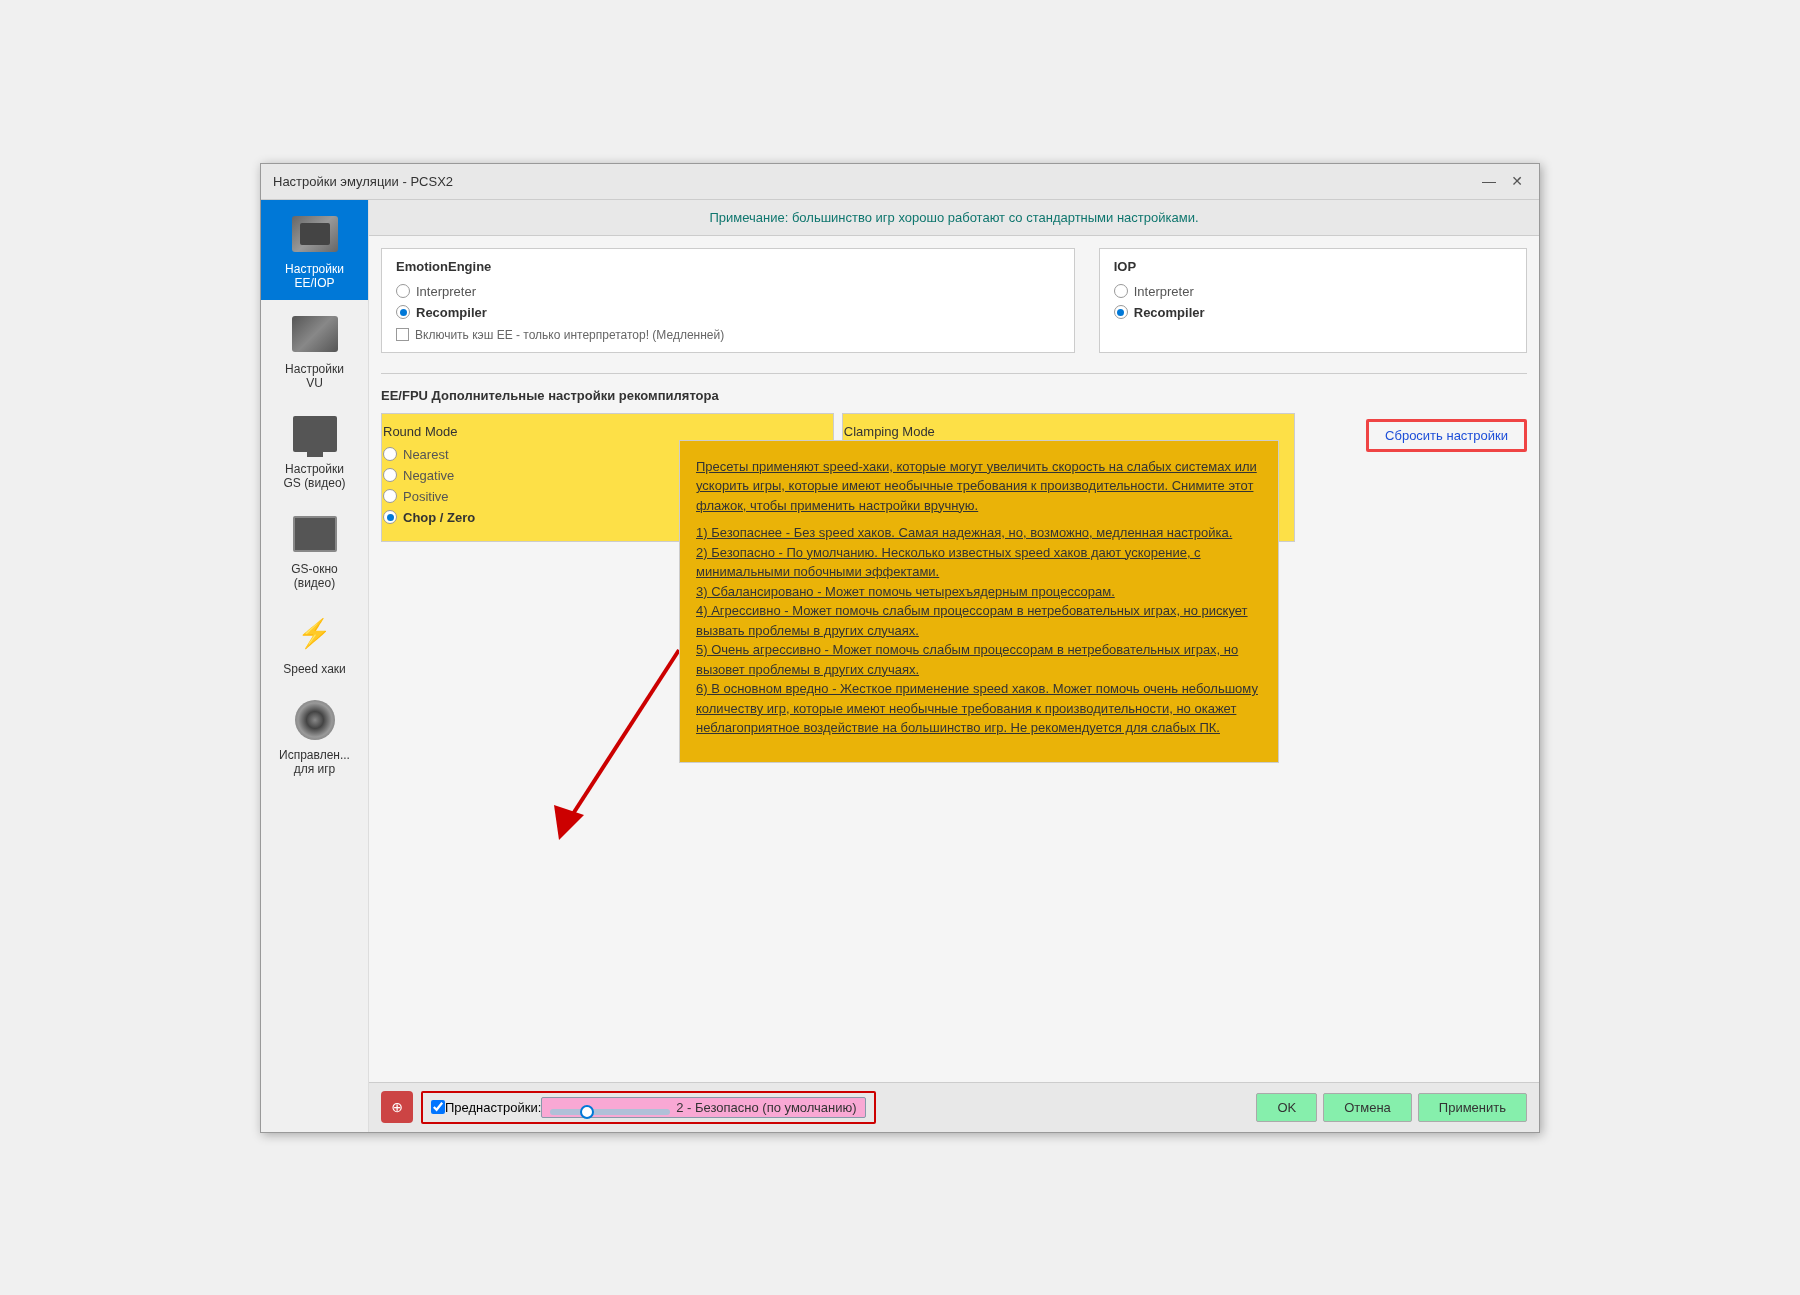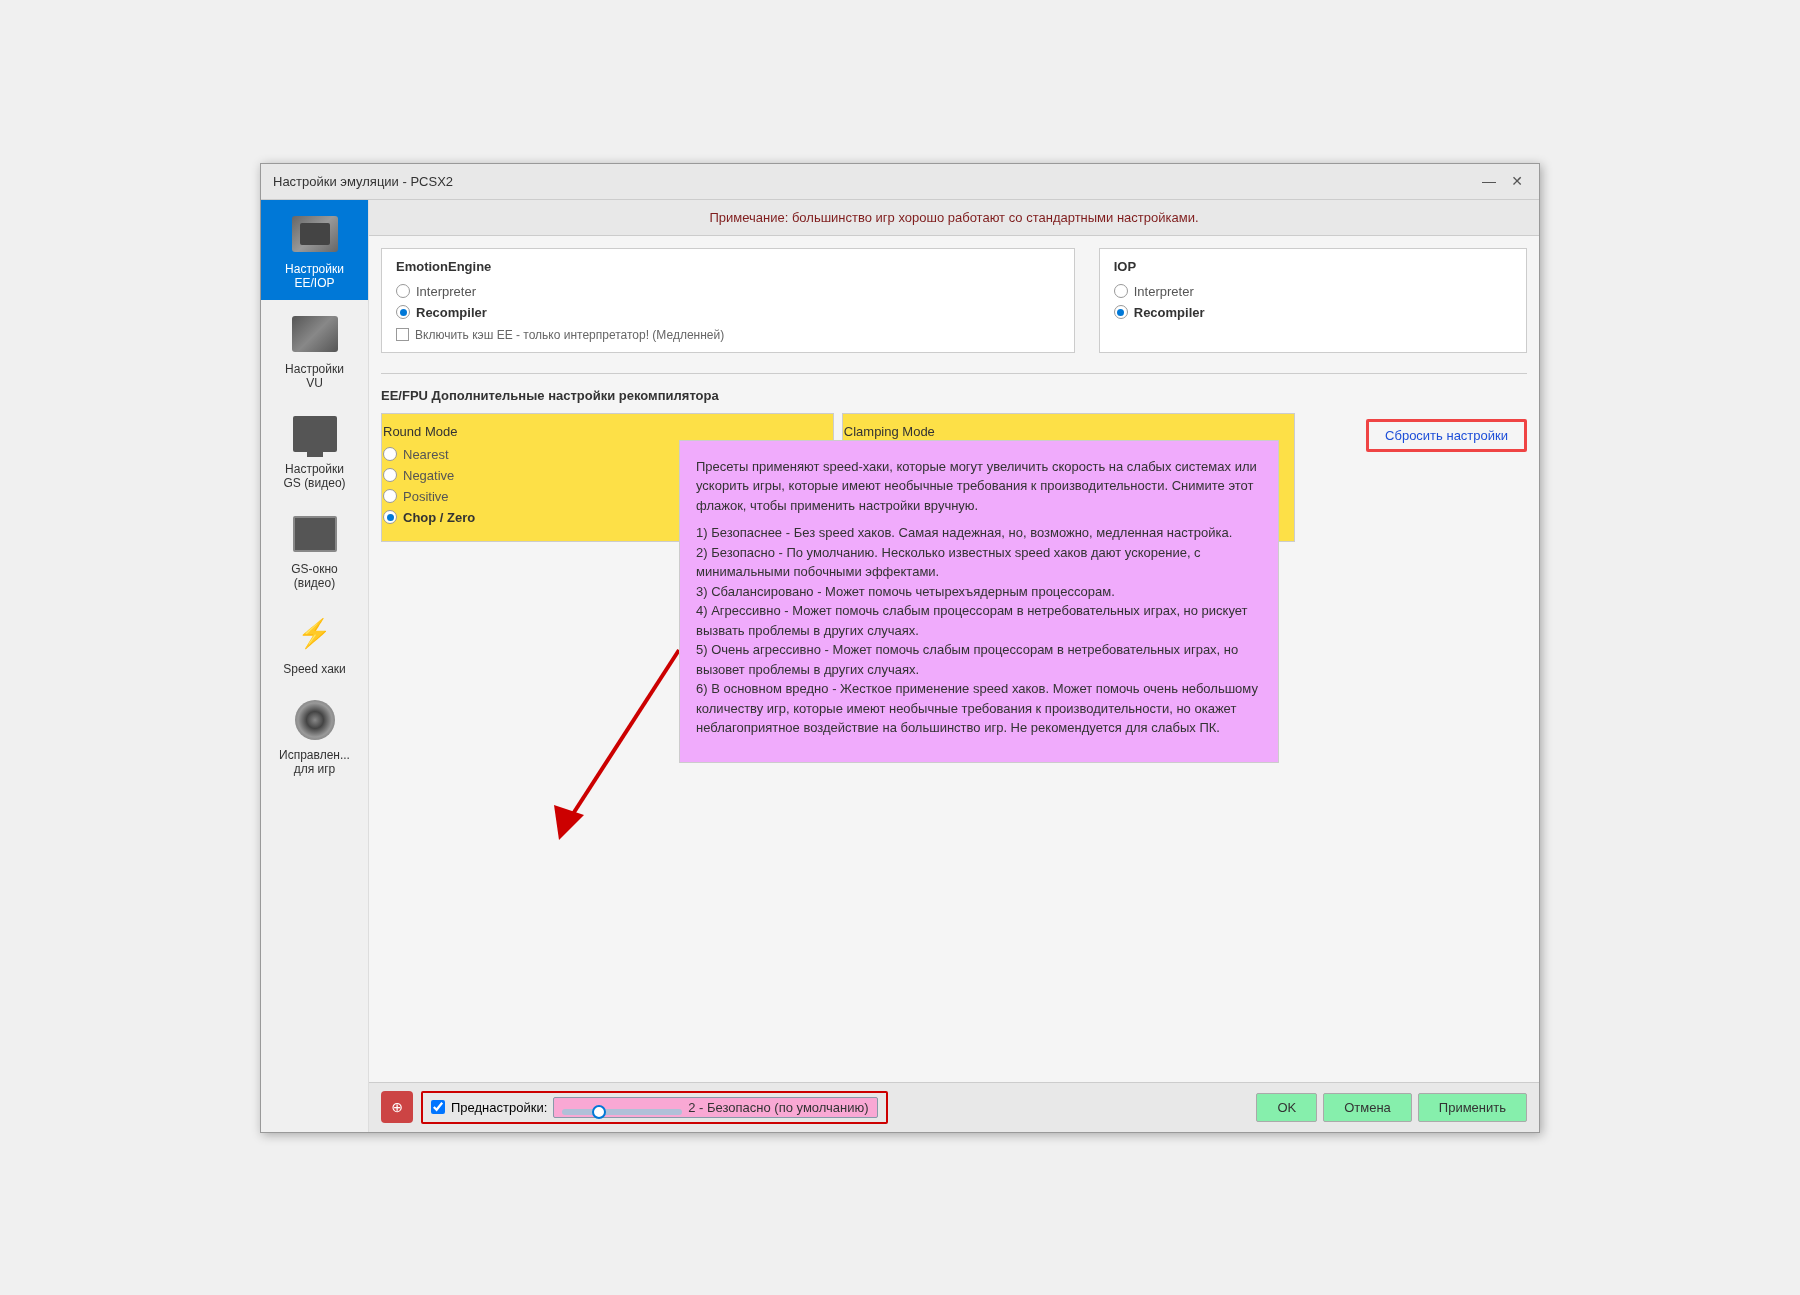--- a/index.html
+++ b/index.html
@@ -152,21 +152,21 @@
       flex: 1;
       display: flex;
       flex-direction: column;
       padding: 0;
       overflow: hidden;
     }
     .notice-bar {
       background: #e8e8e8;
       padding: 10px 20px;
       text-align: center;
-      color: #7f1d1d;
+      color: #0f766e;
       font-size: 13px;
       border-bottom: 1px solid #ccc;
       flex-shrink: 0;
     }
     .panels-row {
       display: flex;
       gap: 16px;
       padding: 12px;
       flex-shrink: 0;
     }
@@ -344,28 +344,29 @@
     .popup-overlay {
       position: absolute;
       top: 0; left: 0; right: 0; bottom: 0;
       pointer-events: none;
     }
     .tooltip-popup {
       position: absolute;
       top: 240px;
       left: 310px;
       width: 600px;
-      background: #f0abfc;
+      background: #eab308;
       border: 1px solid #ccc;
       padding: 16px;
       font-size: 13px;
       line-height: 1.5;
       color: #333;
       z-index: 100;
       pointer-events: none;
+      text-decoration: underline;
     }
     .tooltip-popup p {
       margin-bottom: 8px;
     }
     .arrow-container {
       position: absolute;
       top: 440px;
       left: 170px;
       pointer-events: none;
       z-index: 99;
@@ -380,21 +381,21 @@
       flex: 1;
       display: flex;
       flex-direction: column;
       overflow: hidden;
     }
 
     
     .presets-wrapper {
       display: flex;
       align-items: center;
-      gap: 6px;
+      gap: 0;
       border: 2px solid #cc0000;
       padding: 4px 8px;
       border-radius: 2px;
     }
   </style>
 </head>
 <body>
 
 <div class="window">
 

